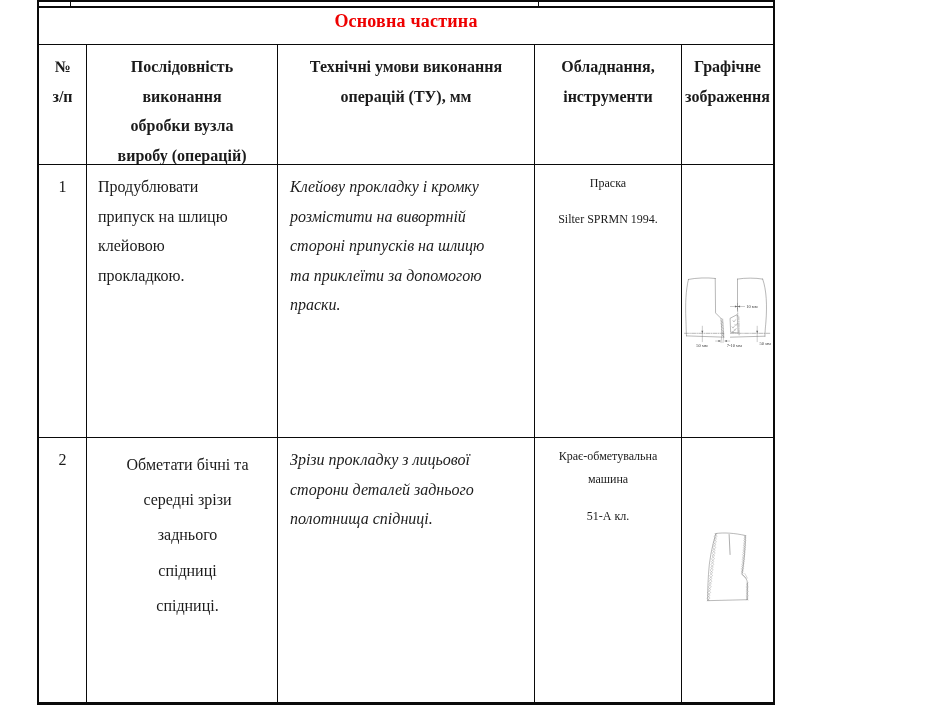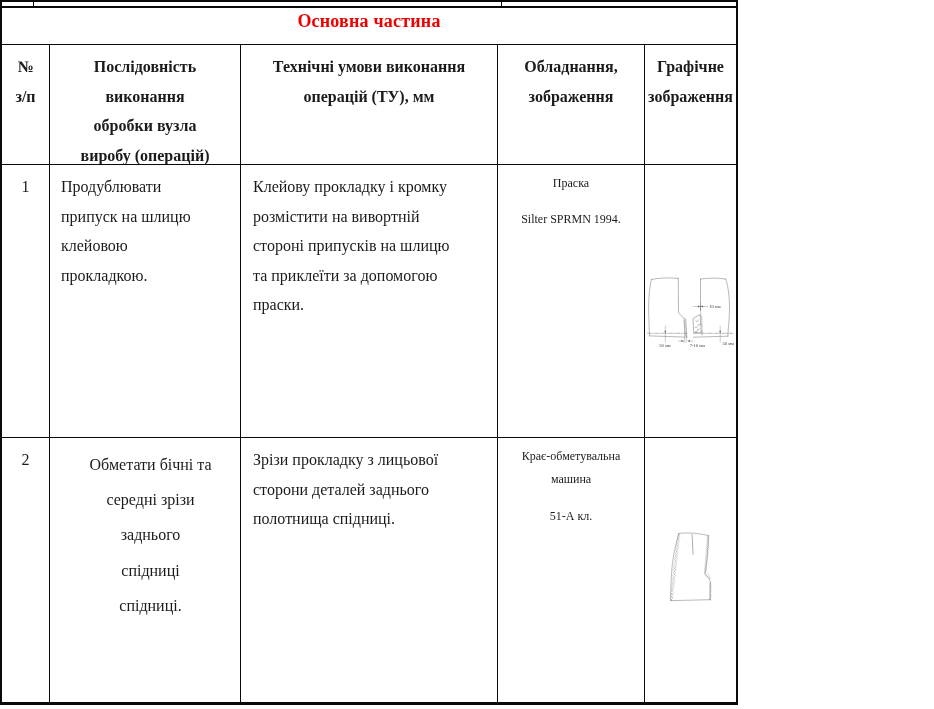--- a/index.html
+++ b/index.html
@@ -1,37 +1,37 @@
 <!DOCTYPE html>
 <html><head>
 <meta charset="utf-8">
 <style>
   html,body{margin:0;padding:0;background:#fff;}
   body{width:934px;height:709px;overflow:hidden;
        font-family:"Liberation Serif","DejaVu Serif",serif;color:#1b1b1b;}
   #sheet{position:relative;width:738px;height:705px;border:2px solid #0a0a0a;box-sizing:border-box;
          display:grid;grid-template-columns:48px 191px 257px 147px 1fr;
-         grid-template-rows:6px 37px 120px 273px 1fr;background:#fff;}
+         grid-template-rows:6px 37px 120px 273px 1fr;background:#fff;margin-left:37px;}
   .span-all{grid-column:1/-1;}
   
   .strip{position:relative;border-bottom:2px solid #0a0a0a;}
   .strip .vline{position:absolute;top:0;bottom:0;width:1px;background:#0a0a0a;}
   
   .title-row{border-bottom:1px solid #0a0a0a;display:flex;align-items:flex-start;justify-content:center;}
   .title-row .t{font-size:18px;font-weight:bold;padding-top:3px;letter-spacing:.2px;}
   
   .c{border-right:1px solid #0a0a0a;border-bottom:1px solid #0a0a0a;box-sizing:border-box;overflow:hidden;}
   .c.last{border-right:none;text-align:center;}
   
   .hc{font-weight:bold;text-align:center;font-size:16px;line-height:1.85;padding-top:7px;}
   
   .num{font-size:16px;text-align:center;padding-top:7px;line-height:1.85;}
   .op{font-size:16px;line-height:1.85;padding:7px 0 0 11px;}
   .op.sparse{line-height:2.2;padding-top:9px;text-align:center;}
-  .cond{font-size:16px;line-height:1.85;padding:7px 6px 0 12px;}
+  .cond{font-size:16px;line-height:1.85;padding:7px 6px 0 12px;font-style:italic;}
   .equip{font-size:12px;text-align:center;padding:7px 8px 0 8px;line-height:1.95;}
   .equip p{margin:0;}
   .equip p + p{margin-top:13px;}
   .gfx{display:flex;justify-content:center;align-items:flex-start;}
   .gfx svg{display:block;}
   svg text{font-family:"Liberation Serif","DejaVu Serif",serif;fill:#3a3a3a;}
 </style>
 </head>
 <body>
 
@@ -55,21 +55,21 @@
       <div>виконання</div>
       <div>обробки вузла</div>
       <div>виробу (операцій)</div>
     </div>
   <div class="c hc">
       <div>Технічні умови виконання</div>
       <div>операцій (ТУ), мм</div>
     </div>
   <div class="c hc">
       <div>Обладнання,</div>
-      <div>зображення</div>
+      <div>інструменти</div>
     </div>
   <div class="c hc last">
       <div>Графічне зображення</div>
     </div>
 
   <div class="c num">1</div>
   <div class="c op">
       <div>Продублювати</div>
       <div>припуск на шлицю</div>
       <div>клейовою</div>

